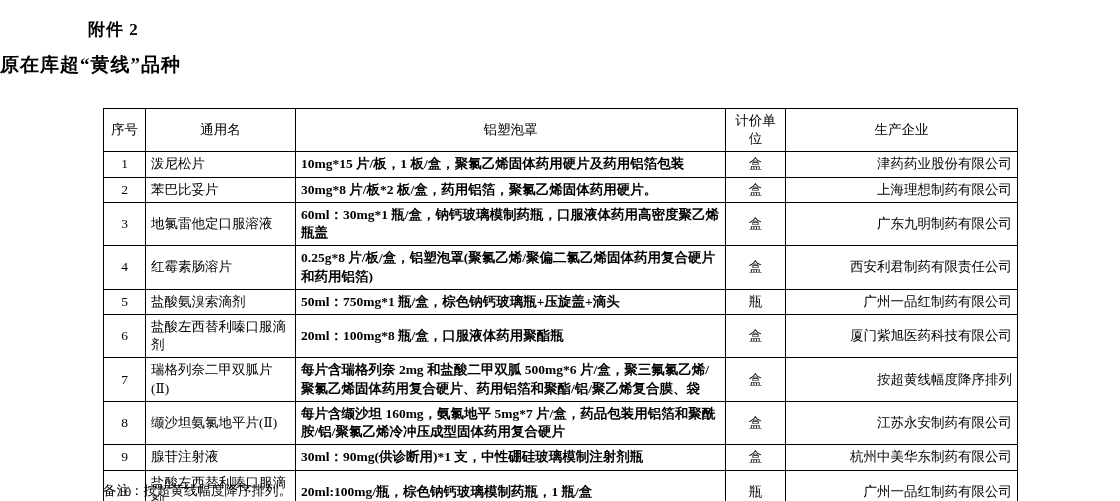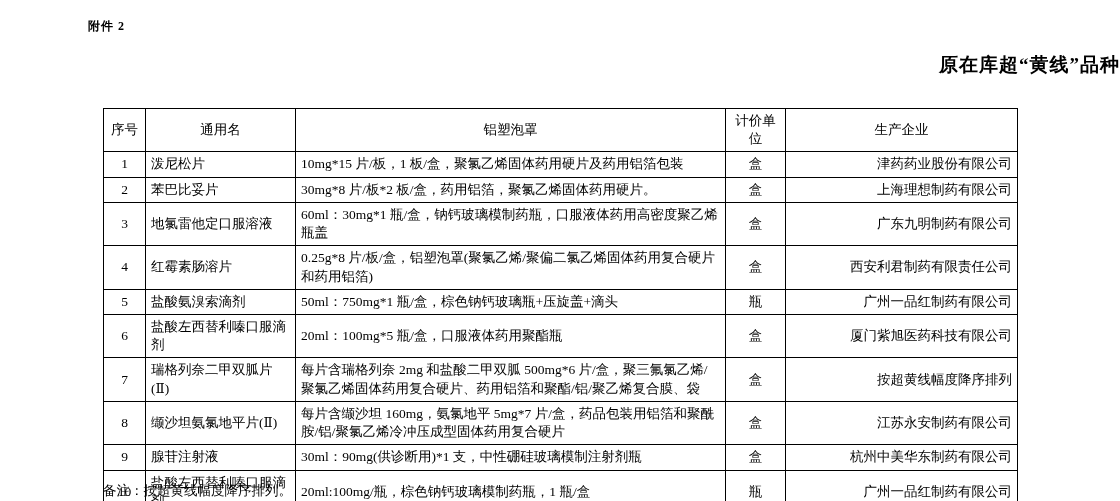--- a/index.html
+++ b/index.html
@@ -17,30 +17,30 @@
   .page {
     position: relative;
     width: 1120px;
     height: 501px;
     box-sizing: border-box;
   }
   .attachment-label {
     position: absolute;
     left: 88px;
     top: 18px;
-    font-size: 12px;
+    font-size: 17px;
     font-weight: bold;
     letter-spacing: 1px;
   }
   .doc-title {
     position: absolute;
     left: 0;
     right: 0;
     top: 52px;
-    text-align: right;
+    text-align: left;
     font-size: 19px;
     font-weight: bold;
     letter-spacing: 1px;
   }
   .table-wrap {
     position: absolute;
     left: 103px;
     top: 108px;
     width: 914px;
   }
@@ -62,21 +62,21 @@
     height: 22px;
   }
   col.c-no    { width: 42px; }
   col.c-name  { width: 150px; }
   col.c-spec  { width: 430px; }
   col.c-unit  { width: 60px; }
   col.c-maker { width: 232px; }
 
   td.no   { text-align: center; }
   td.name { }
-  td.spec { text-align: left; }
+  td.spec { text-align: left; font-weight: bold; }
   td.unit { text-align: center; }
   td.maker{ text-align: right; padding-left: 7px; }
 
   .note {
     position: absolute;
     left: 103px;
     top: 482px;
     font-size: 13.5px;
   }
 </style>
@@ -139,21 +139,21 @@
         <tr>
           <td class="no">5</td>
           <td class="name">盐酸氨溴索滴剂</td>
           <td class="spec">50ml：750mg*1 瓶/盒，棕色钠钙玻璃瓶+压旋盖+滴头</td>
           <td class="unit">瓶</td>
           <td class="maker">广州一品红制药有限公司</td>
         </tr>
         <tr>
           <td class="no">6</td>
           <td class="name">盐酸左西替利嗪口服滴剂</td>
-          <td class="spec">20ml：100mg*5 瓶/盒，口服液体药用聚酯瓶</td>
+          <td class="spec">20ml：100mg*8 瓶/盒，口服液体药用聚酯瓶</td>
           <td class="unit">盒</td>
           <td class="maker">厦门紫旭医药科技有限公司</td>
         </tr>
         <tr>
           <td class="no">7</td>
           <td class="name">瑞格列奈二甲双胍片(Ⅱ)</td>
           <td class="spec">每片含瑞格列奈 2mg 和盐酸二甲双胍 500mg*6 片/盒，聚三氟氯乙烯/聚氯乙烯固体药用复合硬片、药用铝箔和聚酯/铝/聚乙烯复合膜、袋</td>
           <td class="unit">盒</td>
           <td class="maker">按超黄线幅度降序排列</td>
         </tr>

